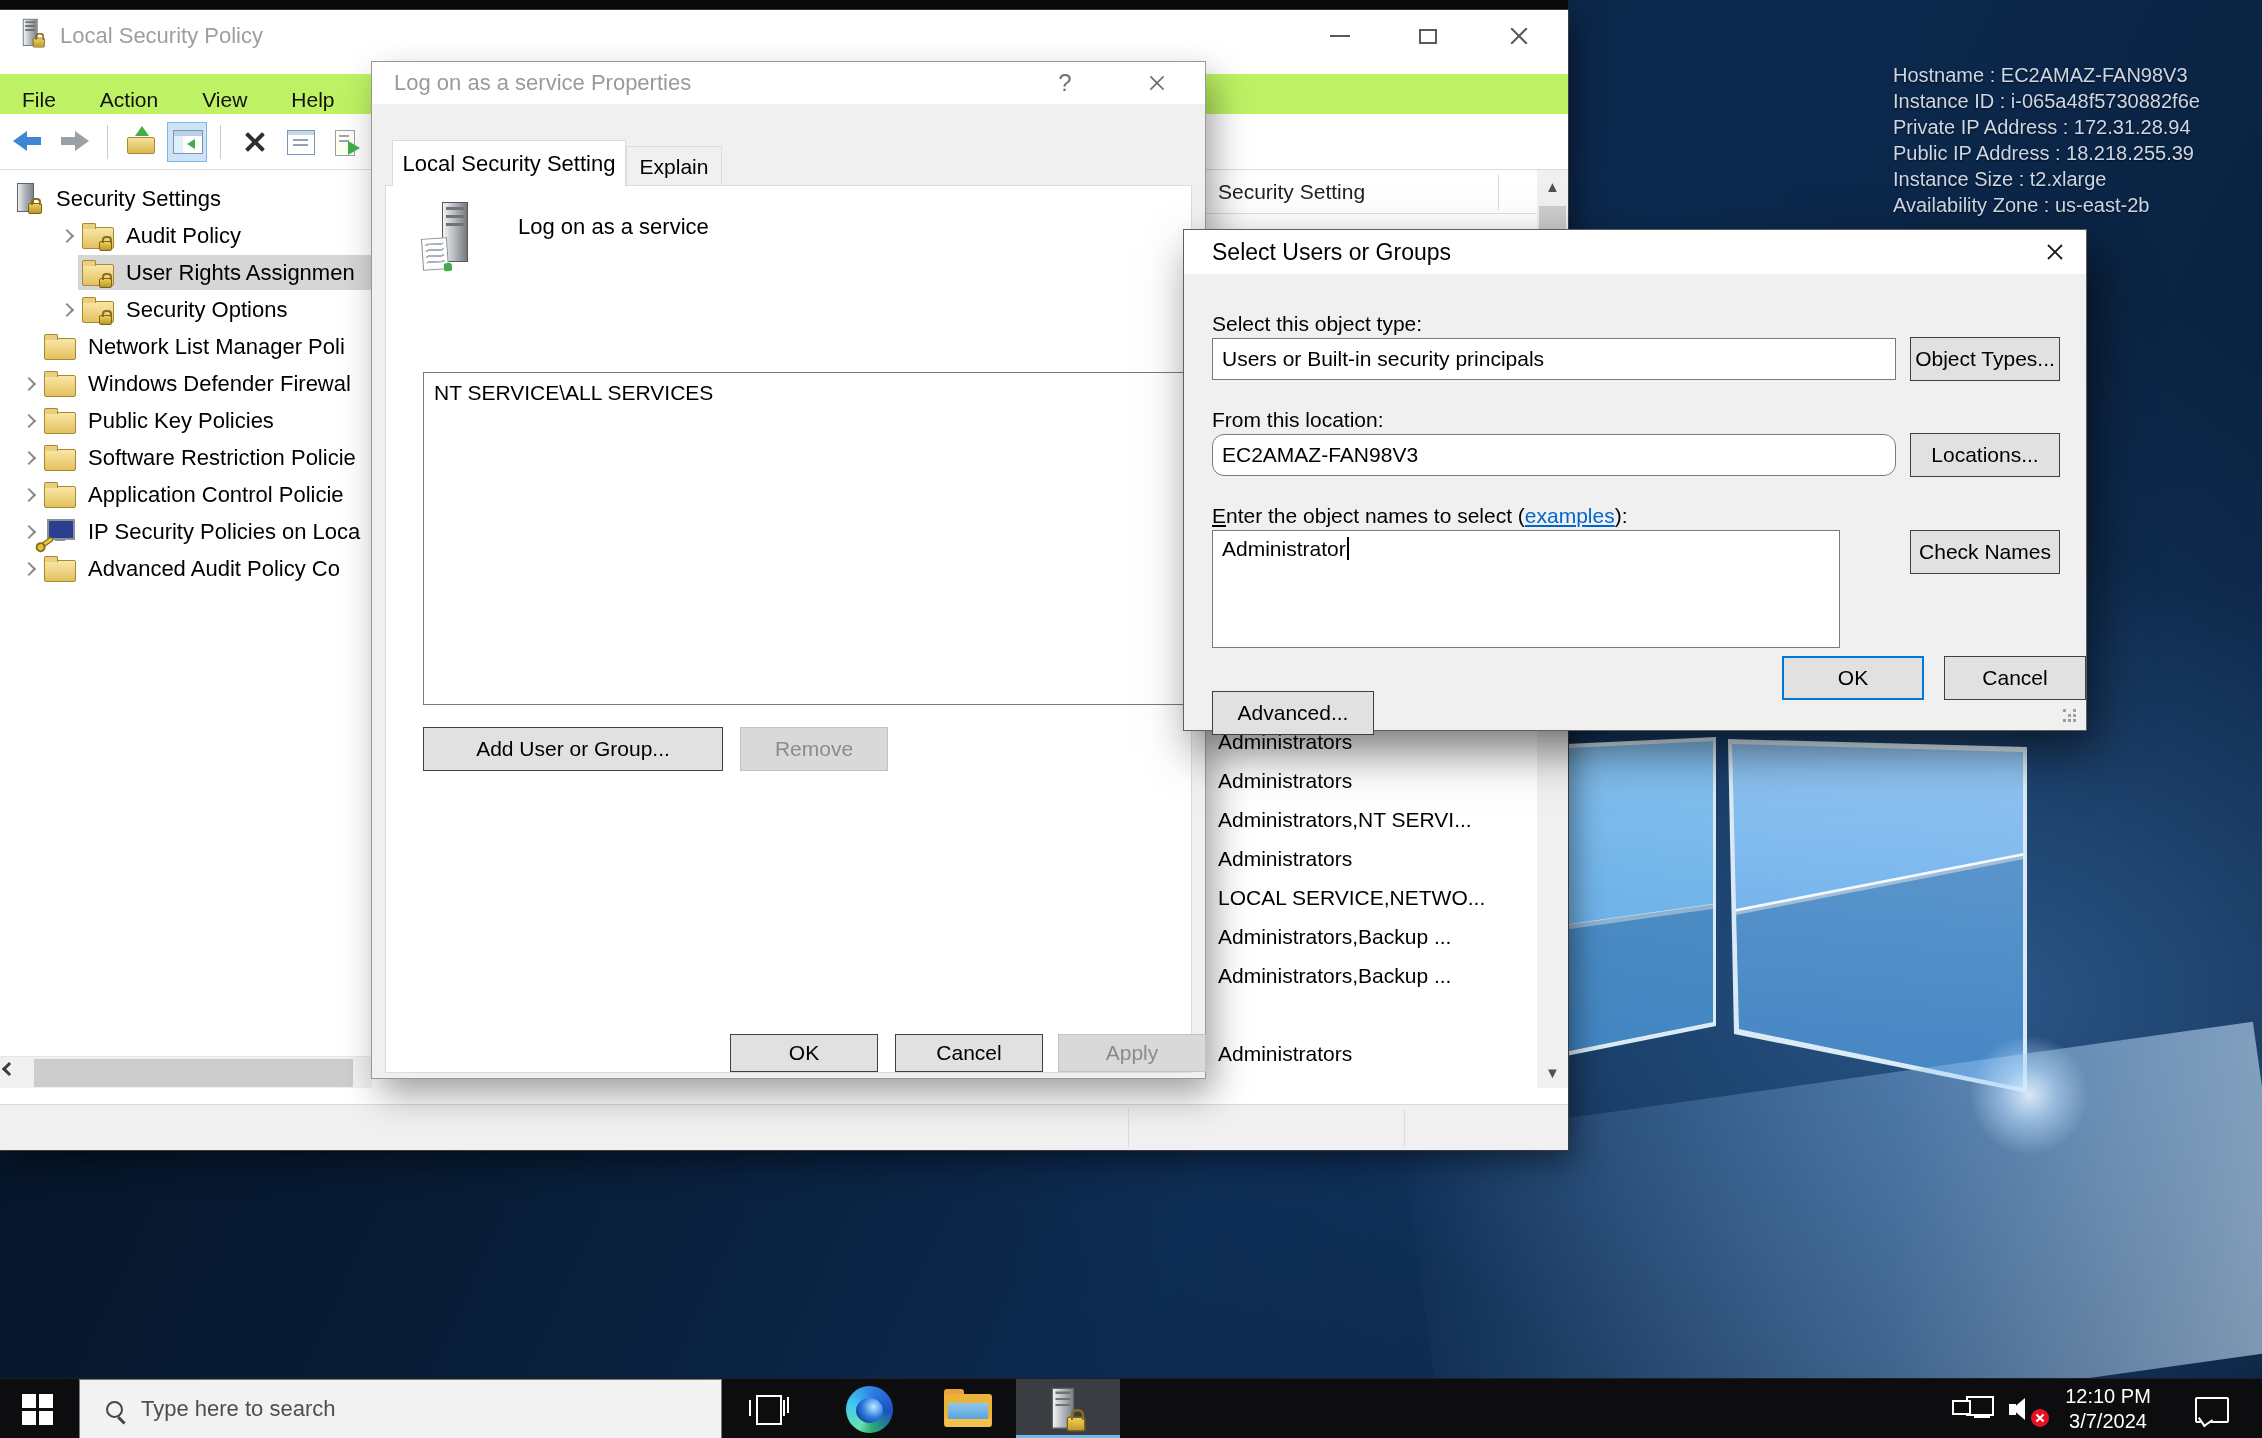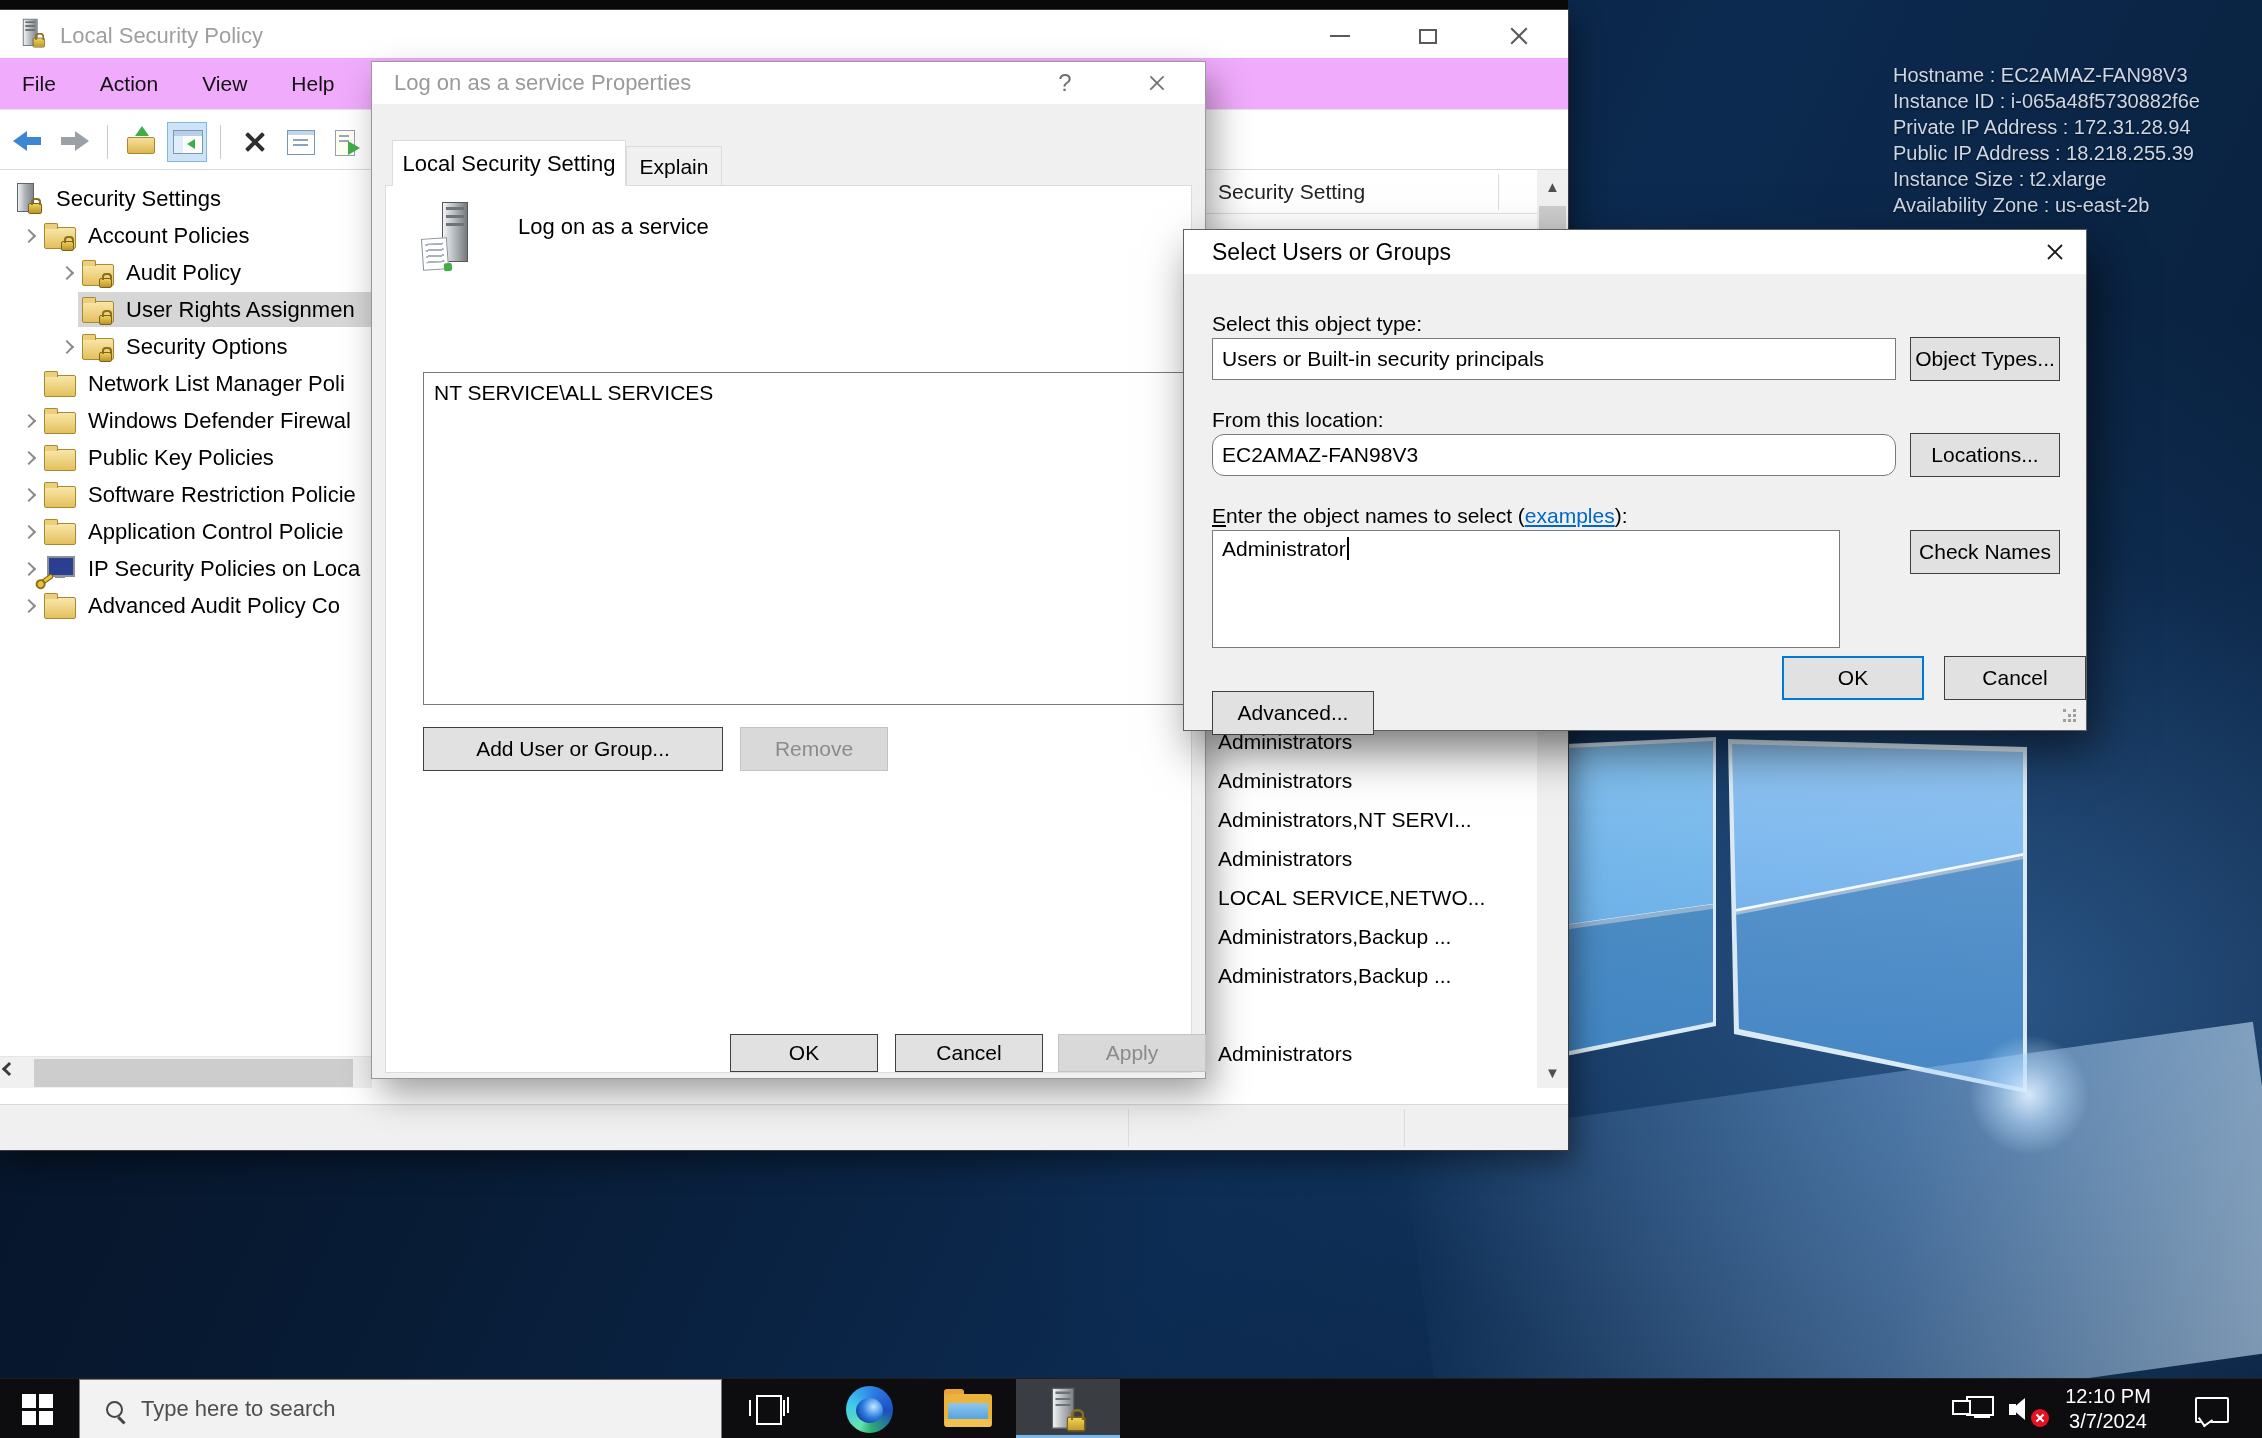--- a/index.html
+++ b/index.html
@@ -58,22 +58,22 @@
     border:2.5px solid #8a6d1d; border-bottom:none; border-radius:5px 5px 0 0; }
 
   
   #mmc { left:0; top:10px; width:1568px; height:1140px; background:#fff;
          box-shadow:0 0 0 1px #3c3c3c, 6px 12px 28px rgba(0,0,0,.45); }
   #mmc-titlebar { left:0; top:0; width:100%; height:52px; background:#fff; }
   #mmc-title { left:60px; top:0; height:52px; line-height:52px; font-size:22px; color:#9e9e9e; }
   .winctl { position:absolute; top:0; width:64px; height:52px; display:flex; align-items:center; justify-content:center; color:#5a5a5a; }
   .ctl-dash { width:20px; height:2px; background:#5a5a5a; }
   .ctl-box { width:18px; height:15px; border:2px solid #5a5a5a; }
-  #mmc-menubar { left:0; top:48px; width:100%; height:52px; display:flex; align-items:center; gap:44px; padding-left:22px;
-                 border-bottom:1px solid #e5e5e5; font-size:21px; color:#111; background:#f0abfc; }
+  #mmc-menubar { left:0; top:64px; width:100%; height:52px; display:flex; align-items:center; gap:44px; padding-left:22px;
+                 border-bottom:1px solid #e5e5e5; font-size:21px; color:#111; background:#bef264; }
   #mmc-toolbar { left:0; top:104px; width:100%; height:56px; display:flex; align-items:center; padding-left:8px; gap:6px;
                  border-bottom:1px solid #dcdcdc; background:#fff; }
   .tbi { width:40px; height:40px; display:flex; align-items:center; justify-content:center; position:relative; }
   .tbi .g { position:relative; width:30px; height:24px; }
   .tbi .p1,.tbi .p2 { position:absolute; }
   .tbi[data-name="separator"] { width:1px; height:34px; background:#c9c9c9; margin:0 7px; }
   .tbi[data-name="back-icon"] .g::before { content:""; position:absolute; left:0; top:1px; border-top:10px solid transparent;
      border-bottom:10px solid transparent; border-right:14px solid #3c86d2; }
   .tbi[data-name="back-icon"] .g::after { content:""; position:absolute; left:13px; top:7px; width:15px; height:8px; background:#3c86d2; }
   .tbi[data-name="forward-icon"] .g::before { content:""; position:absolute; right:0; top:1px; border-top:10px solid transparent;
@@ -353,27 +353,20 @@
   <div class="abs" id="tree-pane" data-name="console-tree">
 
       <div class="trow" data-name="tree-item" data-level="0" data-chevron="none" data-icon="computer-lock" data-selected="false">
 
         <span class="ti-icon" data-name="tree-item-icon">
           <span class="locklet"></span>
         </span>
         <span class="tlabel" data-name="tree-item-label">Security Settings</span>
       </div>
 
-      <div class="trow" data-name="tree-item" data-level="1" data-chevron="right" data-icon="folder-lock" data-selected="false">
-        <span class="chev" data-name="chevron-icon"></span>
-        <span class="ti-icon" data-name="tree-item-icon">
-          <span class="locklet"></span>
-        </span>
-        <span class="tlabel" data-name="tree-item-label">Account Policies</span>
-      </div>
 
 
       <div class="trow" data-name="tree-item" data-level="2" data-chevron="right" data-icon="folder-lock" data-selected="false">
         <span class="chev" data-name="chevron-icon"></span>
         <span class="ti-icon" data-name="tree-item-icon">
           <span class="locklet"></span>
         </span>
         <span class="tlabel" data-name="tree-item-label">Audit Policy</span>
       </div>
 

